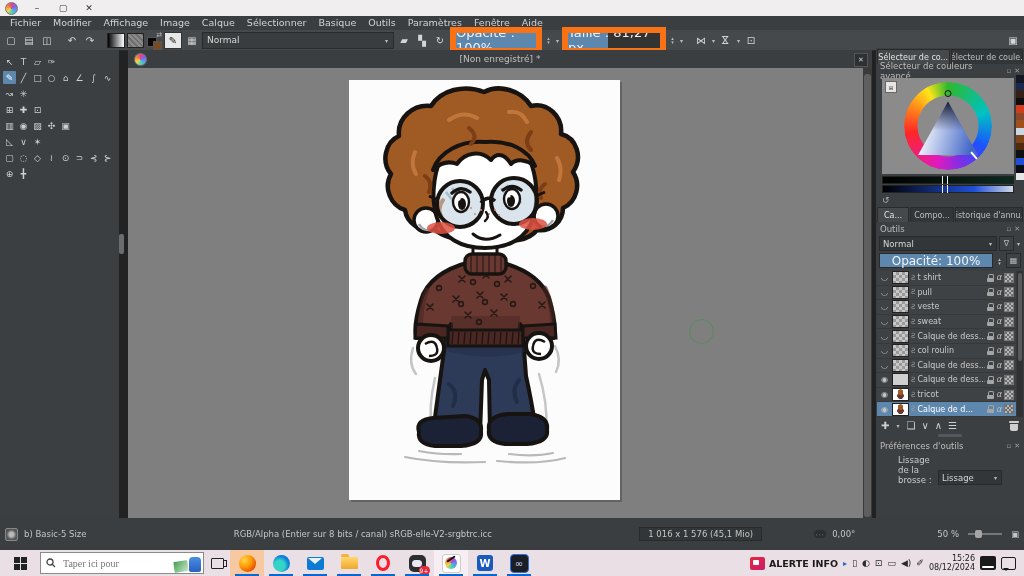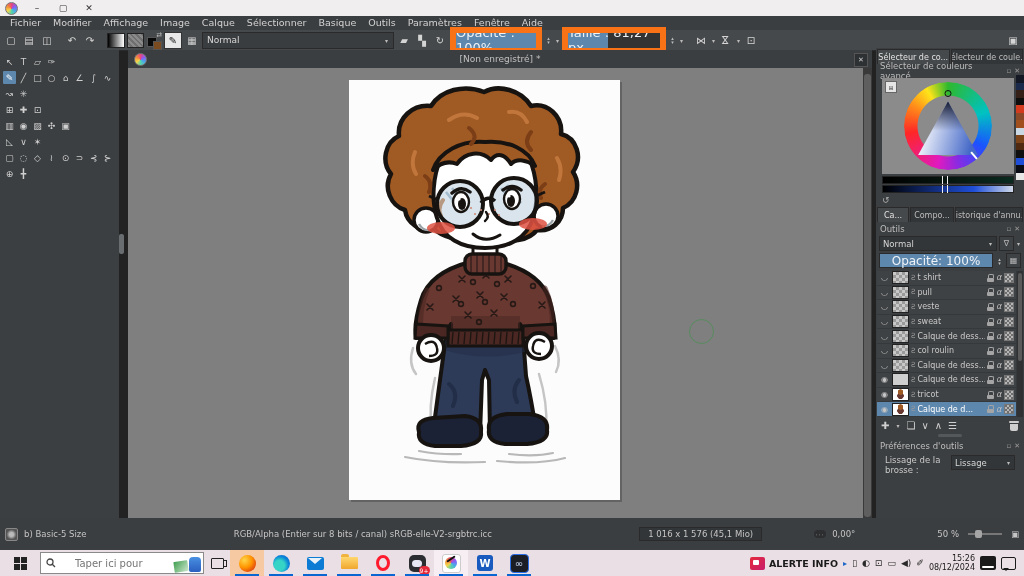--- a/index.html
+++ b/index.html
@@ -134,40 +134,40 @@
   .lrow .inh{width:8px;height:8px;border:1px solid #777;
         background:repeating-conic-gradient(#b5b5b5 0 25%,#6e6e6e 0 50%) 0 0/4px 4px;}
   .lscroll{position:absolute;right:0;top:0;bottom:0;width:6px;background:#2f3133;}
   .lscroll .thumb{position:absolute;left:1px;right:1px;top:2px;height:60%;background:#5a5a5a;border-radius:2px;}
   .lbtns{display:flex;align-items:center;gap:6px;padding:3px 5px 1px 5px;color:#cfcfcf;font-size:10px;}
   .lbtns .grow{flex:1;}
   .trash{position:relative;width:10px;height:11px;}
   .trash::before{content:"";position:absolute;left:0;right:0;top:1px;height:2px;background:#cfcfcf;border-radius:1px;}
   .trash::after{content:"";position:absolute;left:1px;right:1px;top:4px;bottom:0;background:#cfcfcf;border-radius:0 0 2px 2px;}
   .split-nub{width:24px;height:3px;background:#55585a;border-radius:2px;margin:2px auto;}
-  .prefs-row{display:flex;align-items:flex-start;padding:3px 9px;gap:4px;}
+  .prefs-row{display:flex;align-items:flex-end;padding:3px 22px;gap:4px;}
   .checkbox{width:9px;height:9px;border:1px solid #777;background:#2f3133;}
   
   .statusbar{position:absolute;left:0;right:0;bottom:26px;height:18px;background:var(--statusbar);
              display:flex;align-items:center;font-size:8.5px;color:#c5c5c5;padding:16px 5px;gap:6px;box-sizing:border-box;}
   .preset-ic{width:11px;height:11px;border:1px solid #888;border-radius:2px;background:radial-gradient(circle,#bbb 0 2px,#555 5px);}
   .sb-center{flex:1;text-align:center;}
   .dims-box{background:#333638;border:1px solid #2a2a2a;padding:1px 8px;}
   .sync-ic{width:12px;height:8px;border-radius:5px;background:#2c2e30;color:#aaa;font-size:6px;
            display:flex;align-items:center;justify-content:center;letter-spacing:1px;}
   .zoom-slider{width:34px;height:2px;background:#777;position:relative;margin:0 3px;}
   .zoom-slider .zthumb{position:absolute;left:7px;top:-3px;width:7px;height:8px;background:#a5a5a5;border-radius:2px;}
   
   .taskbar{position:absolute;left:0;right:0;bottom:0;height:26px;background:var(--taskbar);
            display:flex;align-items:center;color:#222;}
   .start{width:40px;height:26px;display:flex;align-items:center;justify-content:center;}
   .winlogo{display:grid;grid-template-columns:6px 6px;grid-template-rows:6px 6px;gap:1px;}
   .winlogo div{background:#222;}
   .searchbox{width:152px;height:20px;background:#fff;border:1px solid #8a8a8a;display:flex;align-items:center;
-             padding:0 5px;gap:17px;position:relative;}
+             padding:0 5px;gap:5px;position:relative;font-family:Liberation Serif, serif;}
   .searchbox input{border:none;outline:none;flex:1;font-size:10px;font-family:inherit;color:#333;background:transparent;width:70px;}
   .sb-art{position:absolute;right:2px;bottom:1px;display:flex;align-items:flex-end;gap:1px;}
   .sb-book{width:14px;height:11px;background:linear-gradient(135deg,#3e9e4e,#cfe8d0);border-radius:1px;transform:rotate(-8deg);}
   .sb-bag{width:12px;height:15px;background:linear-gradient(#4a90e2,#2a5fc0);border-radius:4px 4px 2px 2px;}
   .taskview{width:26px;height:26px;display:flex;align-items:center;justify-content:center;}
   .tv-ic{width:11px;height:9px;border:1.5px solid #222;border-radius:1px;position:relative;}
   .tv-ic::after{content:"";position:absolute;right:-4px;top:1px;width:3px;height:5px;border:1.5px solid #222;border-left:none;}
   .task-icon{width:34px;height:26px;display:flex;align-items:center;justify-content:center;position:relative;}
   .task-icon.run::after{content:"";position:absolute;bottom:0;left:5px;right:5px;height:2px;background:#0a66d0;}
   .task-icon.hl-peach{background:#f6c9a2;}

